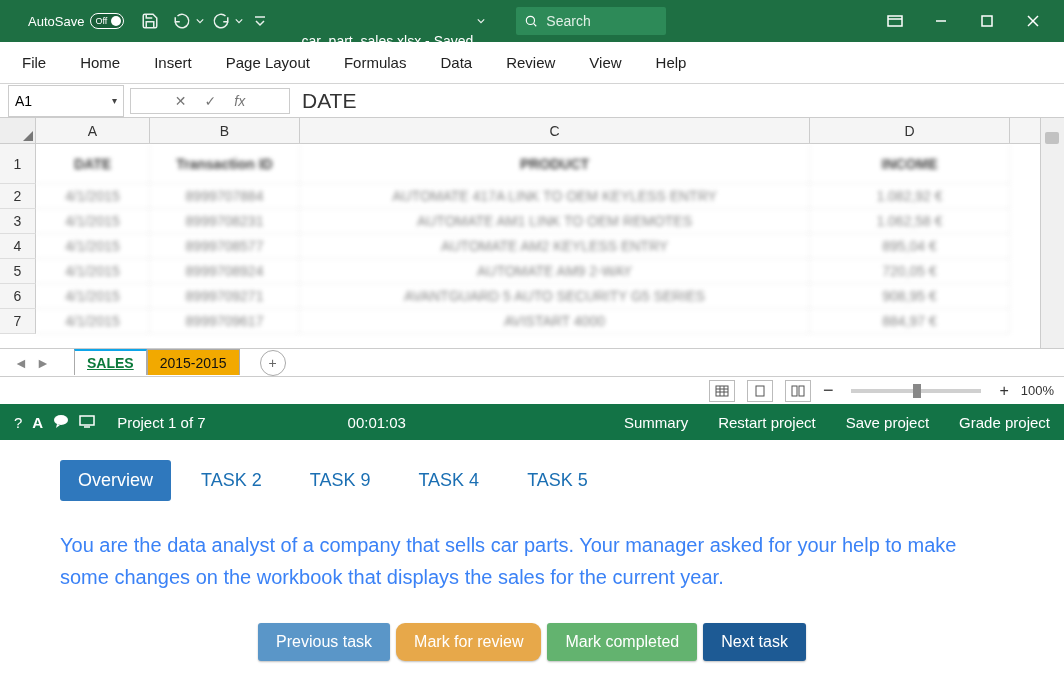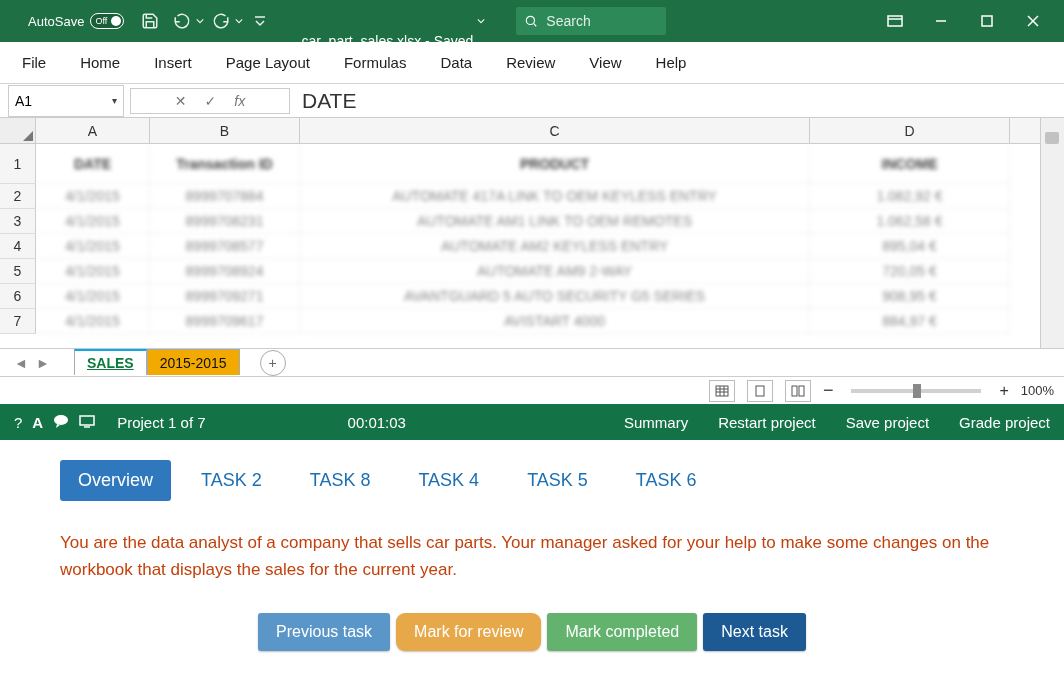--- a/index.html
+++ b/index.html
@@ -49,21 +49,21 @@
 .status-bar .slider { width: 130px; height: 4px; background: #d0d0d0; position: relative; margin: 0 6px; }
 .status-bar .slider .knob { position:absolute; left:62px; top:-5px; width:8px; height:14px; background:#888; }
 .assessment-bar { height: 36px; background: #137346; color: #fff; display: flex; align-items: center; padding: 0 14px; gap: 22px; font-size: 15px; }
 .assessment-bar .icons { display:flex; gap:10px; }
 .assessment-bar .right-links { margin-left: auto; display:flex; gap: 30px; }
 .assessment-bar .right-links span { cursor:pointer; }
 .task-panel { padding: 20px 60px 10px 60px; }
 .task-tabs { display: flex; gap: 12px; align-items: center; margin-bottom: 28px; font-size: 18px; color: #1b6fb3; }
 .task-tabs .tt { padding: 10px 18px; cursor: pointer; }
 .task-tabs .tt.active { background: #2f78bd; color: #fff; border-radius: 3px; }
-.task-body { font-size: 17px; color: #c2410c; line-height: 1.6; margin-bottom: 30px; }
+.task-body { font-size: 20px; color: #3b82f6; line-height: 1.6; margin-bottom: 30px; }
 .task-buttons { display: flex; gap: 6px; justify-content: center; }
 .task-buttons .btn { padding: 10px 18px; color: #fff; border-radius: 3px; cursor: pointer; font-size: 16px; box-shadow: 0 1px 2px rgba(0,0,0,.25); }
 .btn.prev { background: #5a96c8; } .btn.mark { background: #e7a84a; border-radius: 9px; } .btn.comp { background: #63b36f; } .btn.next { background: #1d5a94; }
 </style>
 </head>
 <body>
 
 <div class="titlebar">
   <div class="autosave">
     <span>AutoSave</span>
@@ -298,24 +298,23 @@
     <span>Restart project</span>
     <span>Save project</span>
     <span>Grade project</span>
   </div>
 </div>
 
 <div class="task-panel">
   <div class="task-tabs">
     <div class="tt active">Overview</div>
     <div class="tt">TASK 2</div>
-    <div class="tt">TASK 8</div>
+    <div class="tt">TASK 9</div>
     <div class="tt">TASK 4</div>
     <div class="tt">TASK 5</div>
-    <div class="tt">TASK 6</div>
   </div>
   <div class="task-body">You are the data analyst of a company that sells car parts. Your manager asked for your help to make some changes on the workbook that displays the sales for the current year.</div>
   <div class="task-buttons">
     <div class="btn prev">Previous task</div>
     <div class="btn mark">Mark for review</div>
     <div class="btn comp">Mark completed</div>
     <div class="btn next">Next task</div>
   </div>
 </div>
 

